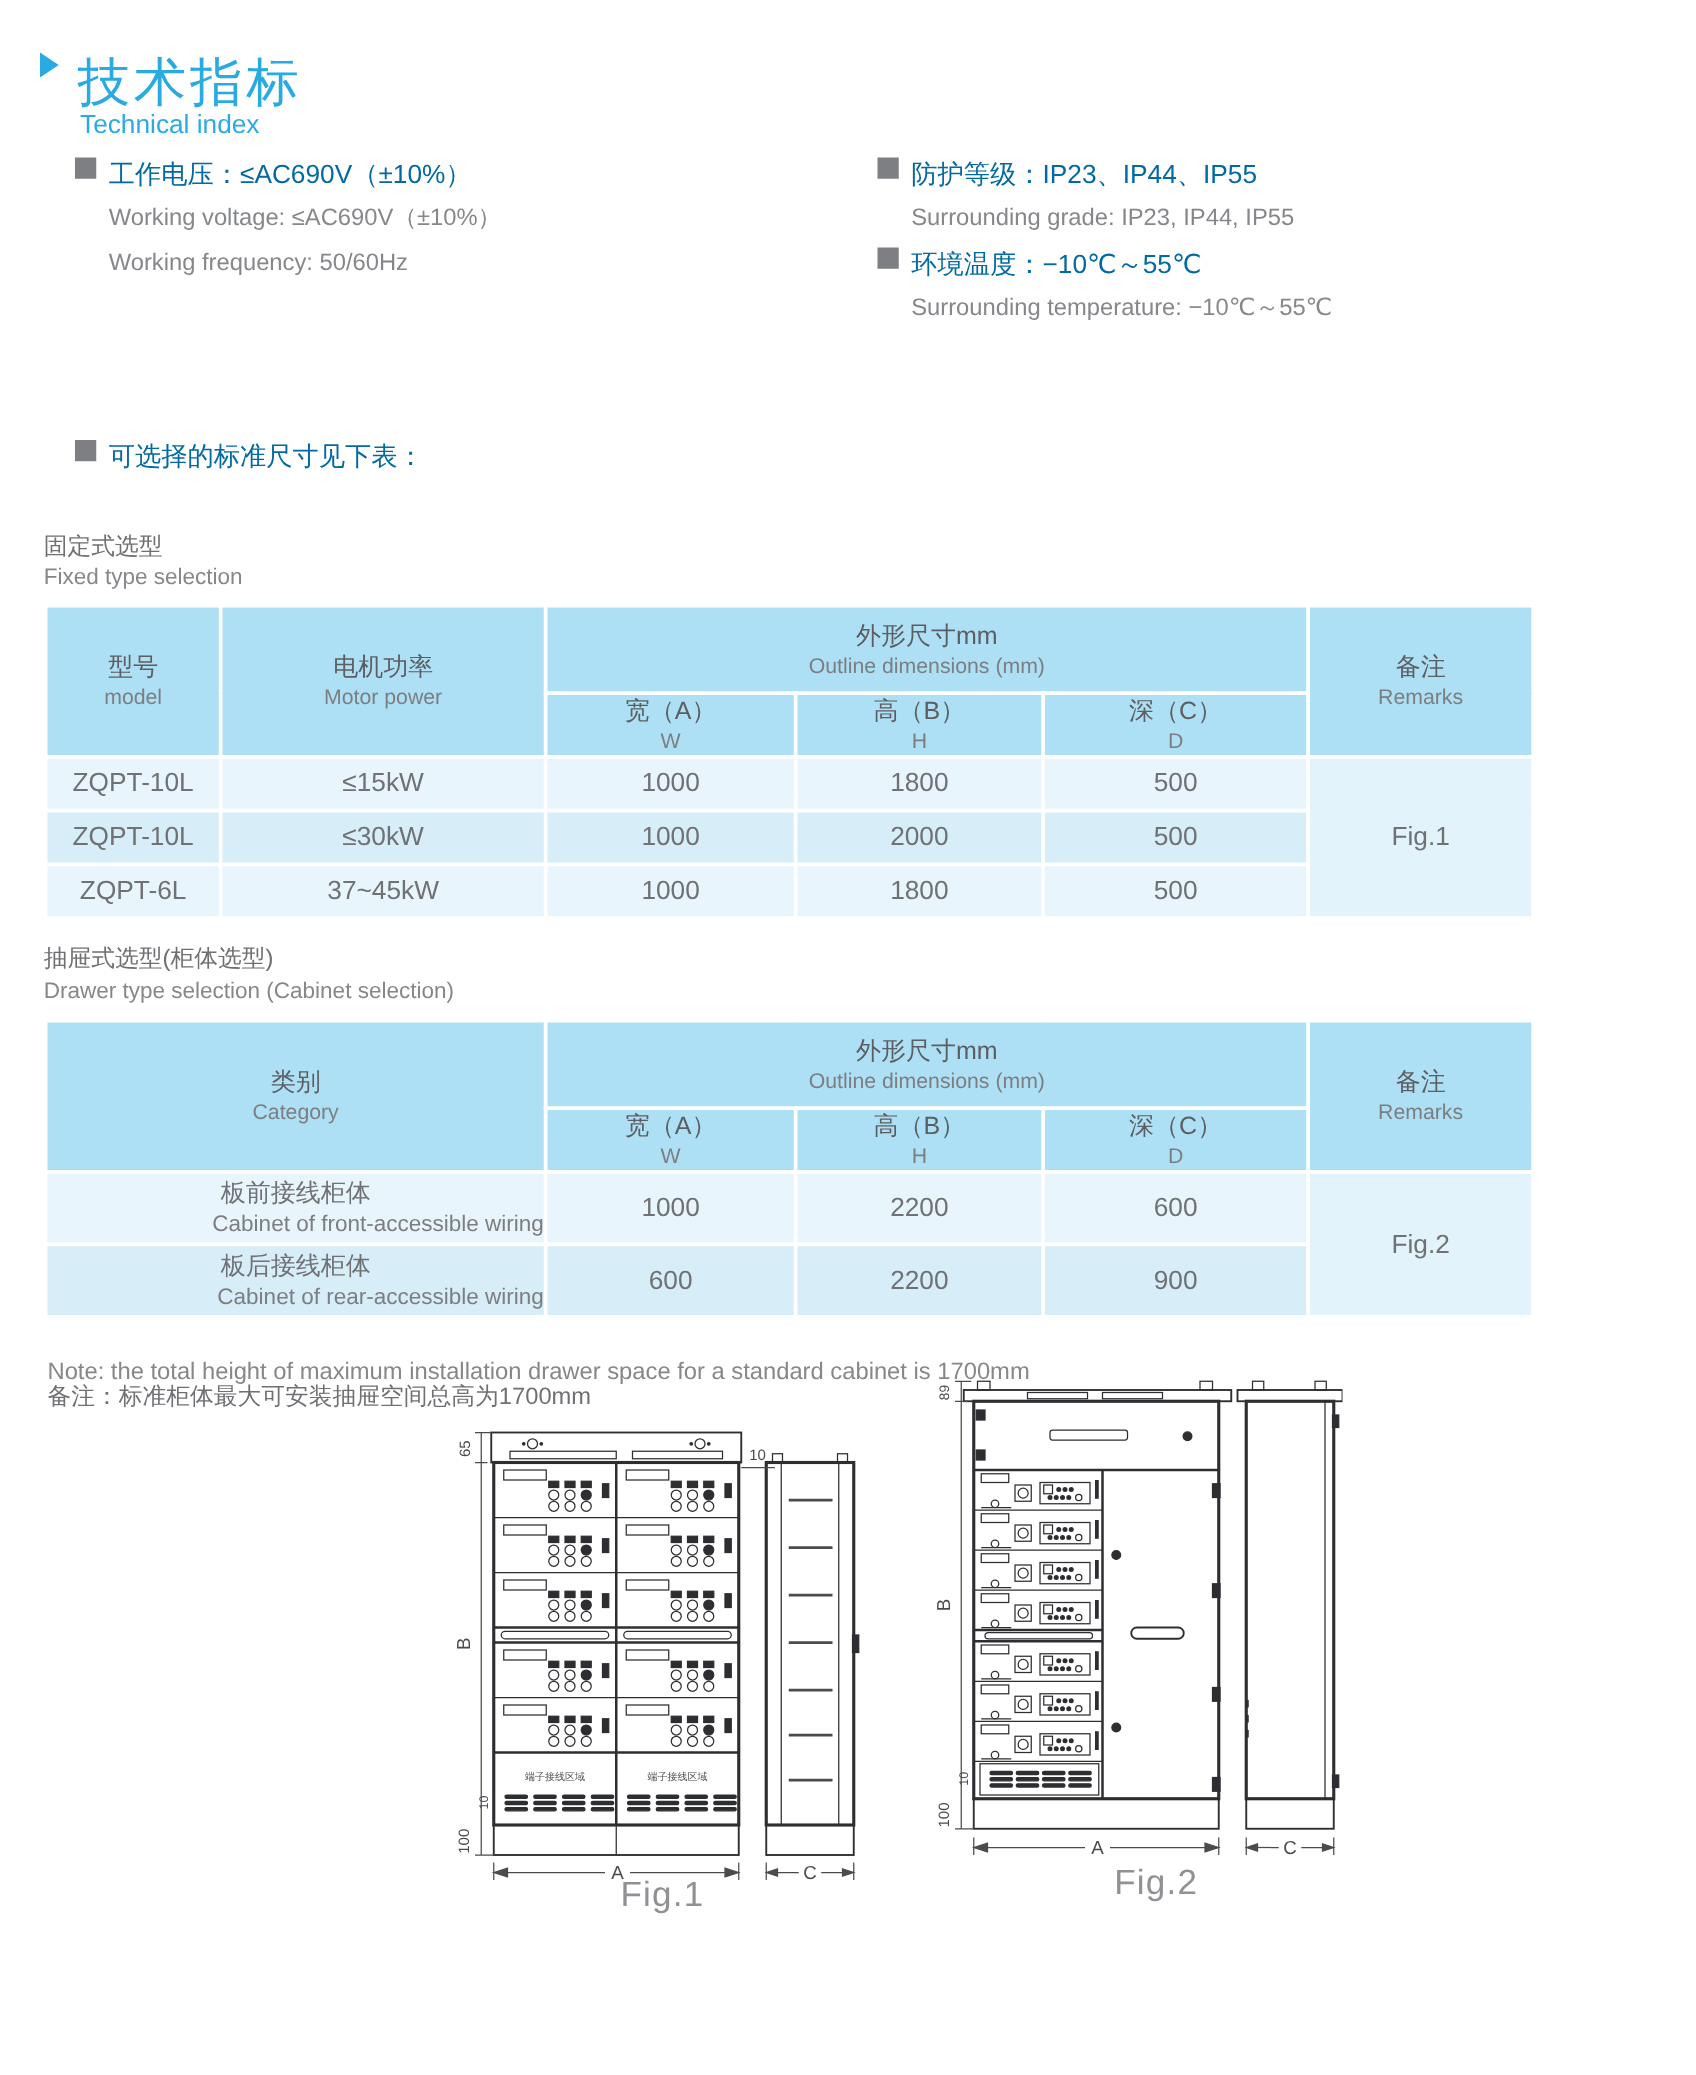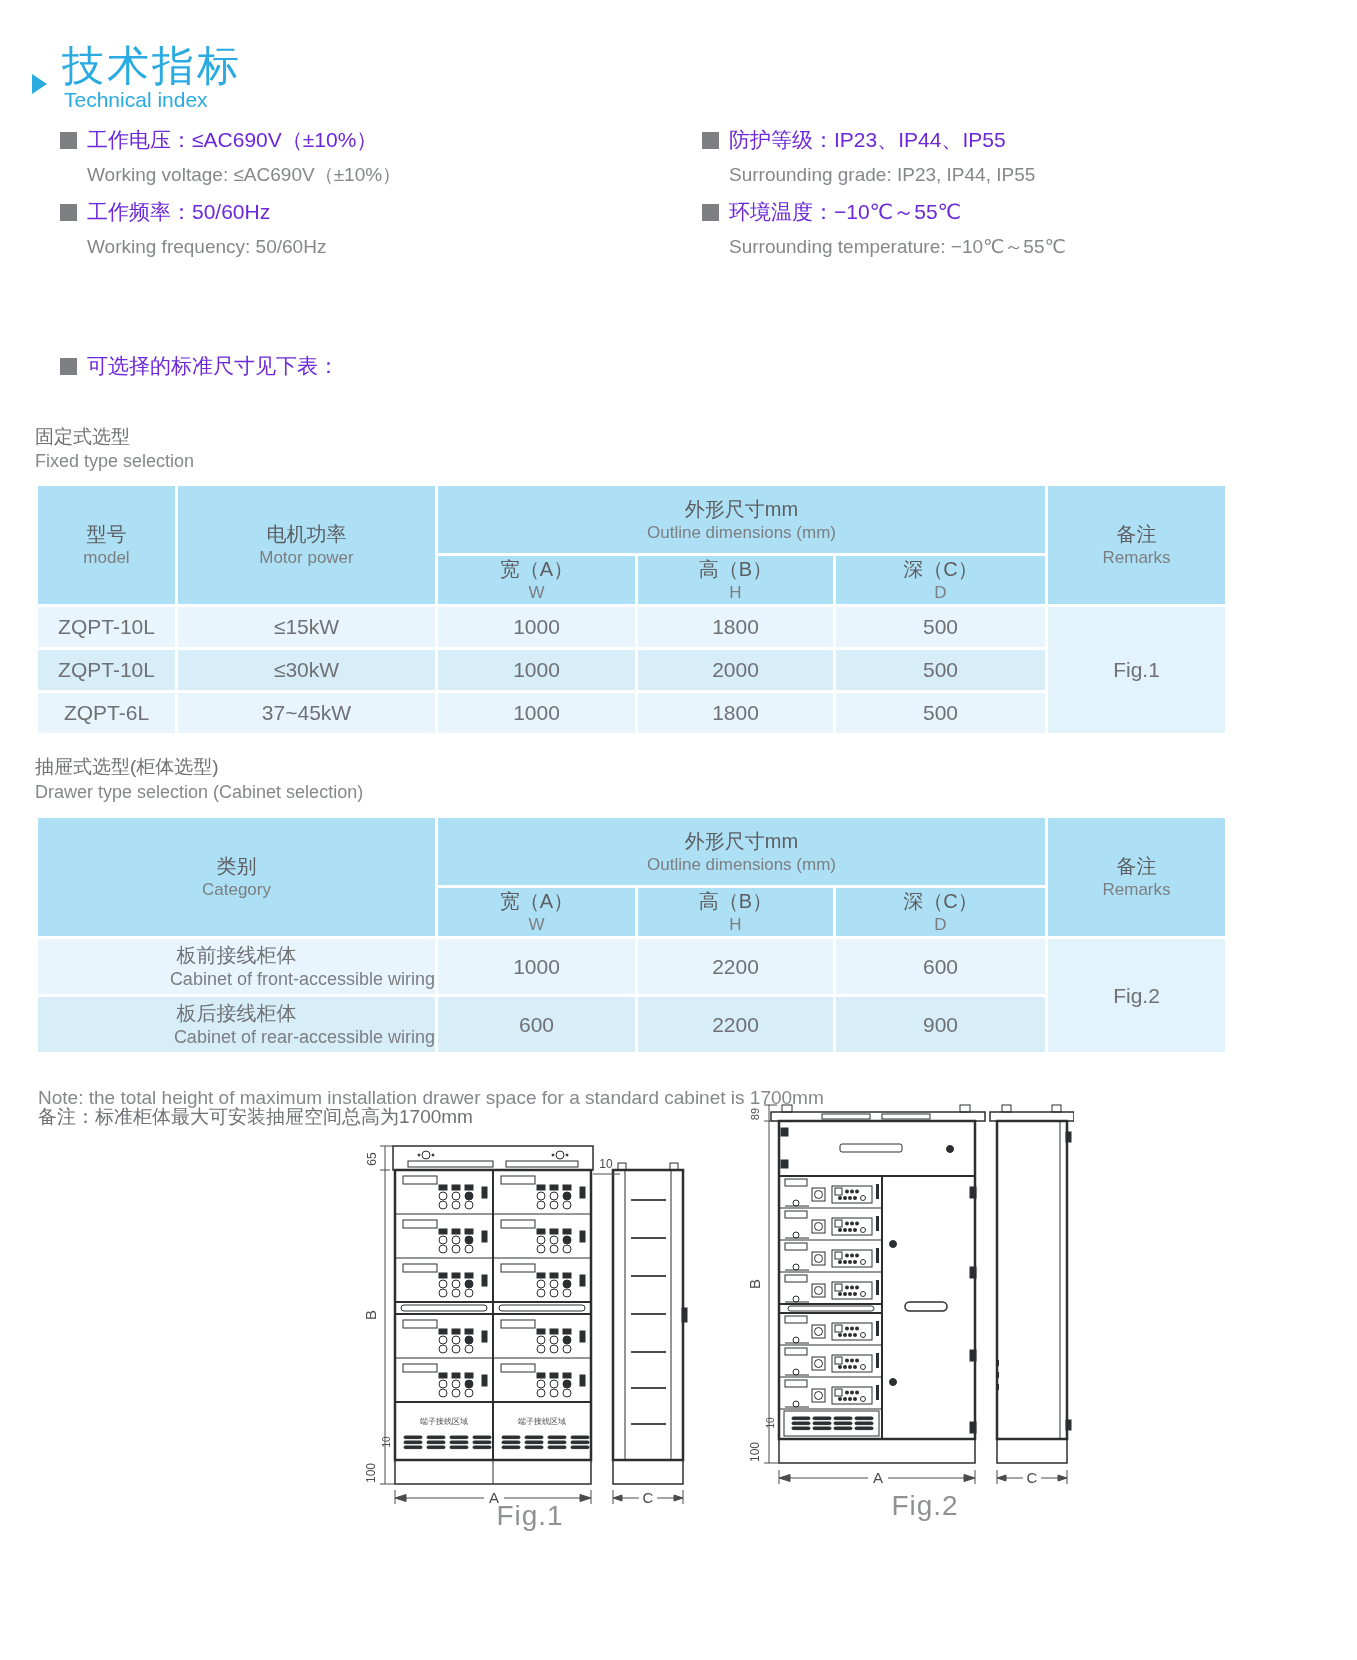--- a/index.html
+++ b/index.html
@@ -1,30 +1,30 @@
 <!DOCTYPE html>
 <html><head>
 <meta charset="utf-8">
 <style>
   * { margin:0; padding:0; box-sizing:border-box; }
   html,body { background:#fff; }
   body { font-family:"Liberation Sans","DejaVu Sans",sans-serif; }
   .page { position:relative; width:1357px; height:1660px; background:#ffffff; overflow:hidden; }
 
   
-  .title-row { position:absolute; left:32px; top:38px; display:flex; align-items:flex-end; }
+  .title-row { position:absolute; left:32px; top:38px; display:flex; align-items:flex-start; }
   .tri { width:0; height:0; border-left:15px solid #29abe2; border-top:10px solid transparent; border-bottom:10px solid transparent; margin-right:15px; margin-top:4px; }
   .title-zh { font-size:42px; color:#29abe2; font-weight:500; letter-spacing:3px; }
   .title-en { position:absolute; left:64px; top:88px; font-size:21px; color:#29abe2; }
 
   
   .specs-left  { position:absolute; left:60px;  top:126px; width:630px; }
   .specs-right { position:absolute; left:702px; top:126px; width:640px; }
   .spec { margin-bottom:1px; }
-  .spec .zh { font-size:21px; color:#6d28d9; line-height:28px; margin-bottom:8px; display:flex; align-items:center; }
+  .spec .zh { font-size:21px; color:#0369a1; line-height:28px; margin-bottom:8px; display:flex; align-items:flex-start; }
   .bullet { display:inline-block; width:17px; height:17px; background:#7d7f83; margin-right:10px; flex:0 0 auto; }
   .spec .en { font-size:19px; color:#85878a; line-height:26px; margin-left:27px; margin-bottom:10px; }
   .spec-intro { position:absolute; left:60px; top:352px; width:900px; }
 
   
   .sec-zh { position:absolute; left:35px; font-size:19px; color:#6f7073; }
   .sec-en { position:absolute; left:35px; font-size:18px; color:#85878a; }
 
   
   table.dim-table { position:absolute; left:35px; border-collapse:collapse; table-layout:fixed; width:1190px; }
@@ -73,24 +73,20 @@
 
   <div class="specs-left">
     <div class="spec">
       <div class="zh">
           <span class="bullet"></span>
           <span>工作电压：≤AC690V（±10%）</span>
         </div>
       <div class="en">Working voltage: ≤AC690V（±10%）</div>
     </div>
     <div class="spec">
-      <div class="zh">
-          <span class="bullet"></span>
-          <span>工作频率：50/60Hz</span>
-        </div>
       <div class="en">Working frequency: 50/60Hz</div>
     </div>
   </div>
 
   <div class="specs-right">
     <div class="spec">
       <div class="zh">
           <span class="bullet"></span>
           <span>防护等级：IP23、IP44、IP55</span>
         </div>

